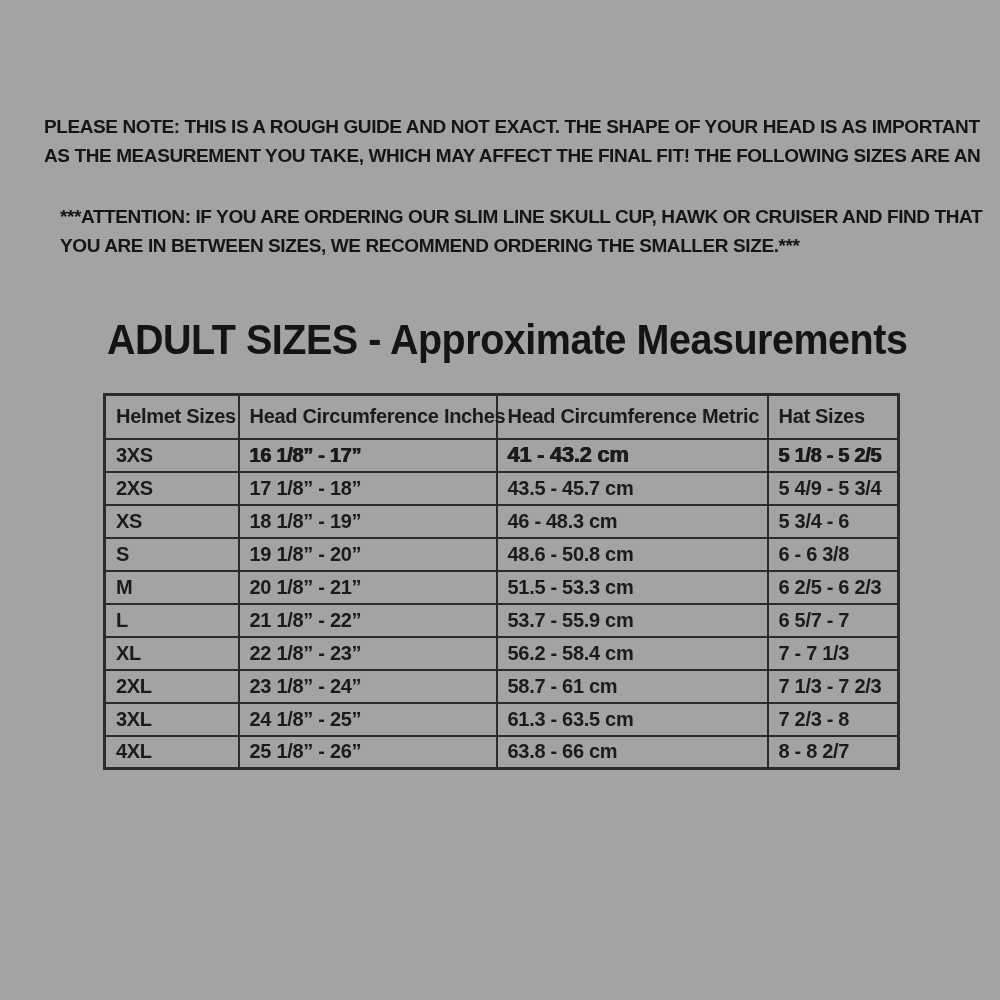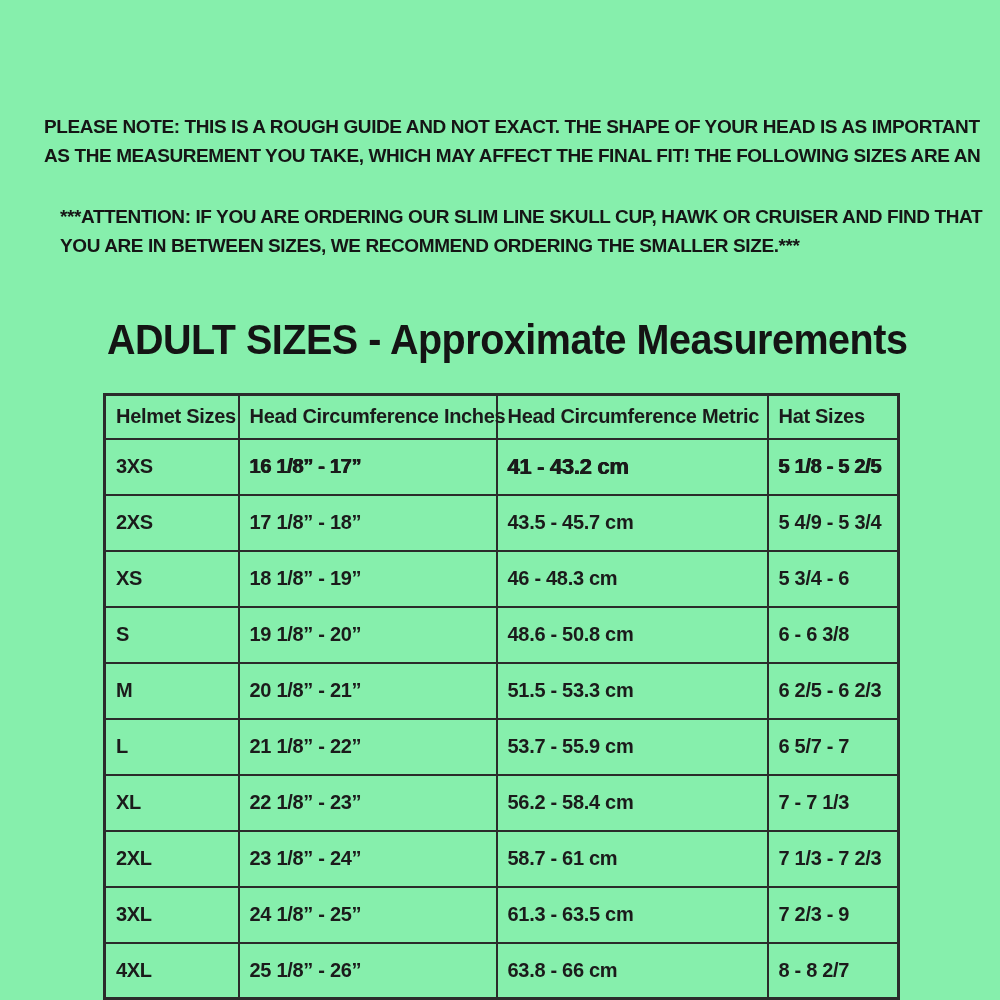--- a/index.html
+++ b/index.html
@@ -1,21 +1,21 @@
 <!DOCTYPE html>
 <html><head>
 <meta charset="utf-8">
 <style>
   * { margin: 0; padding: 0; box-sizing: border-box; }
   html, body { background: #ffffff; }
   .canvas {
     position: relative;
     width: 1000px;
     height: 1000px;
-    background: #86efac;
+    background: #a3a3a3;
     font-family: "Liberation Sans", sans-serif;
     color: #1b1b1b;
     overflow: hidden;
   }
   .text-block {
     position: absolute;
     left: 44px;
     font-weight: 700;
     font-size: 19px;
     line-height: 29px;
@@ -55,21 +55,21 @@
     font-weight: 700;
     font-size: 20px;
     letter-spacing: -0.3px;
     text-align: left;
     vertical-align: middle;
     white-space: nowrap;
     color: #1b1b1b;
     padding: 0 4px 0 10px;
   }
   .size-table thead tr { height: 44px; }
-  .size-table tbody tr { height: 56px; }
+  .size-table tbody tr { height: 33px; }
   .col-helmet { width: 134px; }
   .col-inches { width: 258px; }
   .col-metric { width: 271px; }
   .col-hat    { width: 131px; }
   .cell-helmet { padding-left: 12px; }
   .cell-inches { padding-left: 9px; }
   .cell-metric { padding-left: 16px; border-radius: 15px; }
   .cell-hat    { padding-left: 15px; }
   tr.row-emphasis .cell-inches,
   tr.row-emphasis .cell-metric,
@@ -156,21 +156,21 @@
       <tr>
         <td class="cell-helmet">2XL</td>
         <td class="cell-inches">23 1/8” - 24”</td>
         <td class="cell-metric">58.7 - 61 cm</td>
         <td class="cell-hat">7 1/3 - 7 2/3</td>
       </tr>
       <tr>
         <td class="cell-helmet">3XL</td>
         <td class="cell-inches">24 1/8” - 25”</td>
         <td class="cell-metric">61.3 - 63.5 cm</td>
-        <td class="cell-hat">7 2/3 - 9</td>
+        <td class="cell-hat">7 2/3 - 8</td>
       </tr>
       <tr>
         <td class="cell-helmet">4XL</td>
         <td class="cell-inches">25 1/8” - 26”</td>
         <td class="cell-metric">63.8 - 66 cm</td>
         <td class="cell-hat">8 - 8 2/7</td>
       </tr>
     </tbody>
   </table>
 

